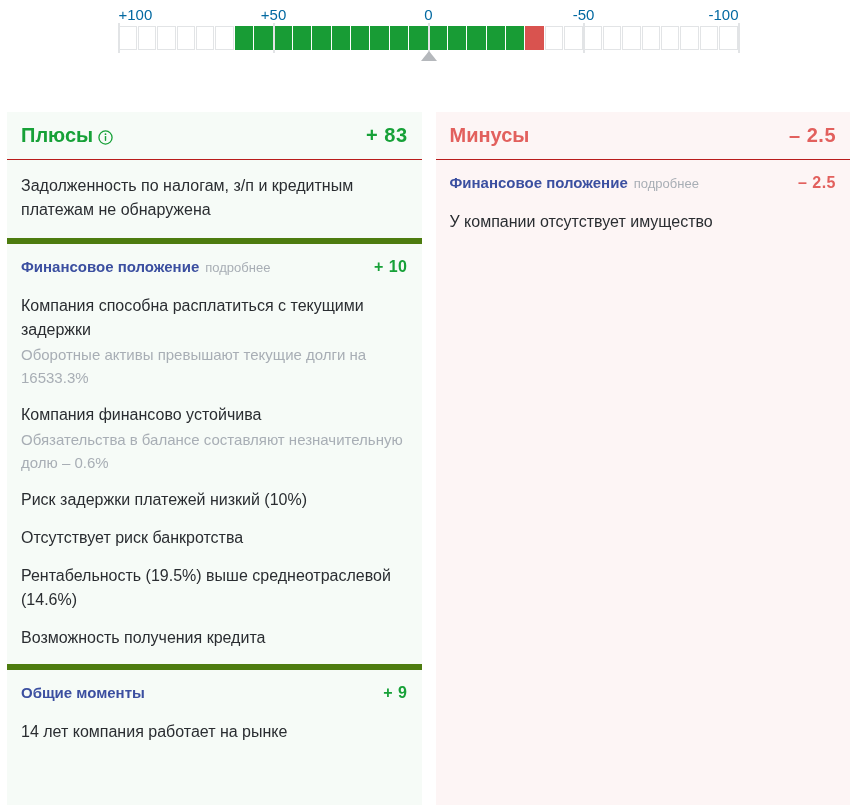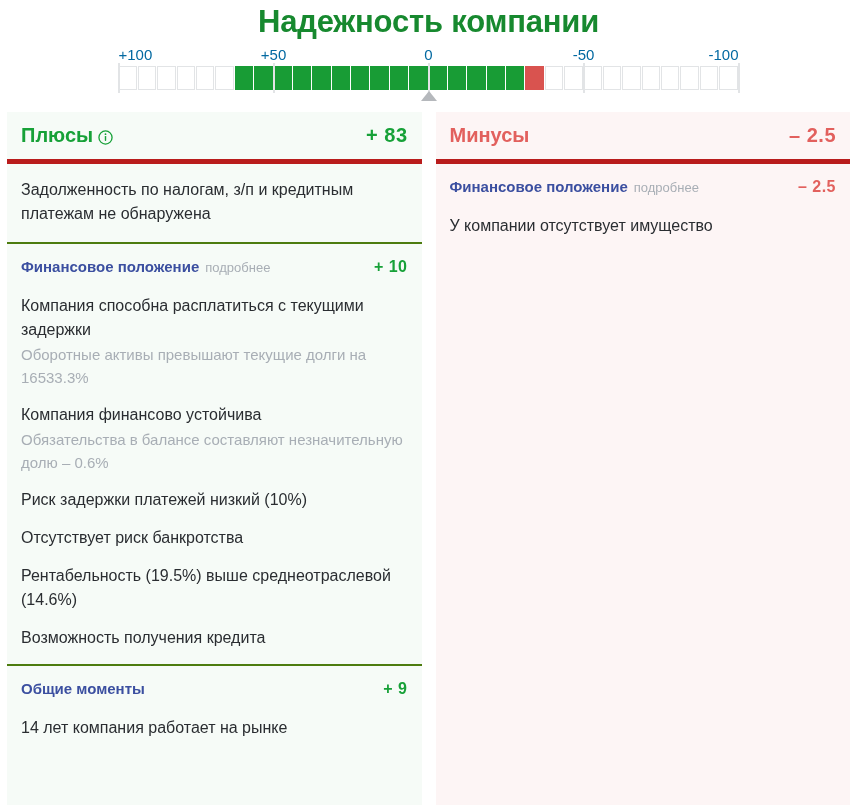--- a/index.html
+++ b/index.html
@@ -99,21 +99,21 @@
     position: relative;
   }
   .col-plus  { background: #f6fbf7; }
   .col-minus { background: #fdf5f5; }
 
   .col-header {
     display: flex;
     align-items: center;
     justify-content: space-between;
     padding: 12px 14px 12px 14px;
-    border-bottom: 5px solid #b91c1c;
+    border-bottom: 1px solid #b91c1c;
   }
   .col-title {
     font-size: 20px;
     font-weight: bold;
   }
   .col-title.plus  { color: #17a138; }
   .col-title.minus { color: #e2605d; }
   .col-score {
     font-size: 20px;
     font-weight: bold;
@@ -123,21 +123,21 @@
   .col-score.minus { color: #e2605d; }
 
   .info-icon {
     display: inline-block;
     vertical-align: middle;
     margin-left: 5px;
     width: 15px; height: 15px;
   }
 
   
-  .section { border-bottom: 2px solid #4d7c0f; }
+  .section { border-bottom: 6px solid #4d7c0f; }
   .section:last-child { border-bottom: none; }
 
   .section-header {
     display: flex;
     align-items: flex-end;
     justify-content: space-between;
     padding: 14px 14px 4px 14px;
   }
   .section-name {
     font-size: 15px;
@@ -171,21 +171,20 @@
     color: #a8aeb5;
     margin-top: 1px;
   }
   .plain-block { padding: 14px 14px 16px 14px; }
 </style>
 </head>
 <body>
 
 <div class="page">
 
-  <div class="title">Надежность компании</div>
 
   <div class="scale-wrap">
     <div class="scale-ticklabels">
         <div class="tick-label" style="left: 0%; transform: translateX(0px);">+100</div>
         <div class="tick-label" style="left: 25%;">+50</div>
         <div class="tick-label" style="left: 50%;">0</div>
         <div class="tick-label" style="left: 75%;">-50</div>
         <div class="tick-label" style="left: 100%; transform: translateX(-100%);">-100</div>
       </div>
     <div class="scale-bar">

